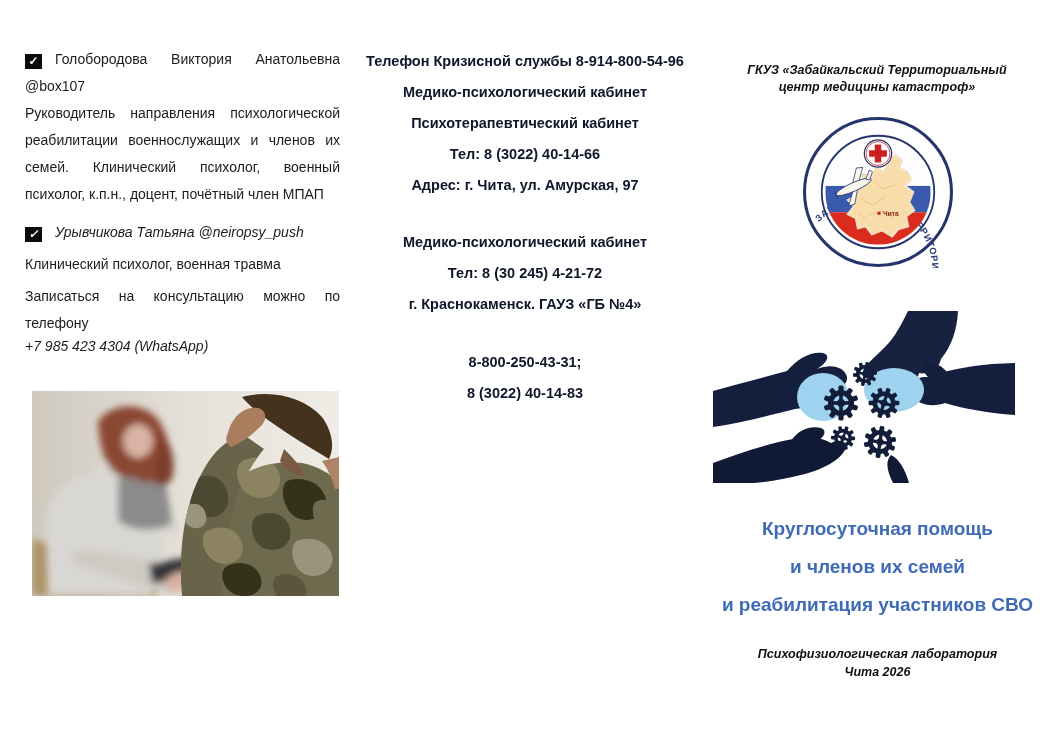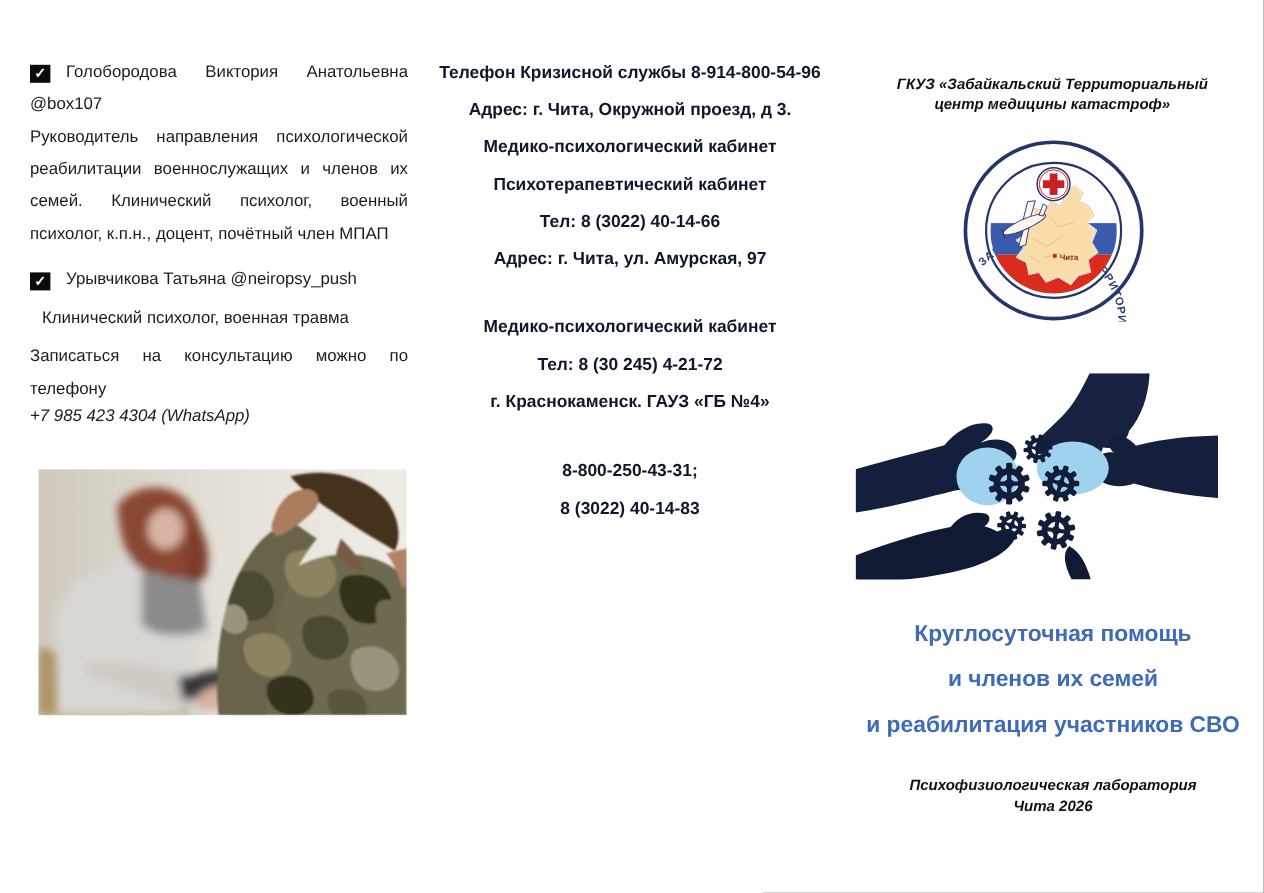--- a/index.html
+++ b/index.html
@@ -7,22 +7,22 @@
   .page{
     position:relative;width:1053px;height:744px;background:#ffffff;
     font-family:"Liberation Sans",sans-serif;color:#1b1b1b;overflow:hidden;
     margin:0 auto;
   }
   
   .lblock{position:absolute;left:25px;width:315px;font-size:14px;line-height:27px;
     text-align:justify;margin:0;color:#1c1c1c;}
   #p1{top:46px;}
   #p2{top:100px;}
-  #p3{top:219px;text-align:left;}
-  #p4{top:251px;text-align:left;margin-left:10px;}
+  #p3{top:219px;text-align:left;font-style:italic;}
+  #p4{top:251px;text-align:left;}
   #p5{top:283px;}
   #p6{top:333px;text-align:left;font-style:italic;}
   .cb{display:inline-block;width:17px;height:15px;background:#0b0b0b;color:#fff;
     font-size:12px;line-height:15px;text-align:center;margin-right:13px;
     vertical-align:-1px;font-weight:bold;}
   .photo{position:absolute;left:32px;top:391px;width:307px;height:205px;display:block;}
   
   .mid{position:absolute;left:360px;top:52px;width:330px;text-align:center;
     color:#0f172a;font-weight:bold;font-size:14.5px;}
   .mid .rline{height:18px;line-height:18px;margin:0 0 13px 0;}
@@ -117,21 +117,20 @@
           <path d="M290,70 C296,78 300,88 303,98 L307,98 L307,66 Z" fill="#b08266"></path>
           <path d="M196,42 C200,26 212,15 226,17 C234,19 236,28 229,35 C220,44 209,52 199,56 C194,53 193,47 196,42 Z" fill="#aa7d5f"></path>
         </g>
       </g>
     </svg>
   </section>
 
   <section class="mid">
     <div>
       <div class="rline">Телефон Кризисной службы 8-914-800-54-96</div>
-      <div class="rline">Адрес: г. Чита, Окружной проезд, д 3.</div>
       <div class="rline">Медико-психологический кабинет</div>
       <div class="rline">Психотерапевтический кабинет</div>
       <div class="rline">Тел: 8 (3022) 40-14-66</div>
       <div class="rline">Адрес: г. Чита, ул. Амурская, 97</div>
     </div>
     <div class="blk2">
       <div class="rline">Медико-психологический кабинет</div>
       <div class="rline">Тел: 8 (30 245) 4-21-72</div>
       <div class="rline">г. Краснокаменск. ГАУЗ «ГБ №4»</div>
     </div>

